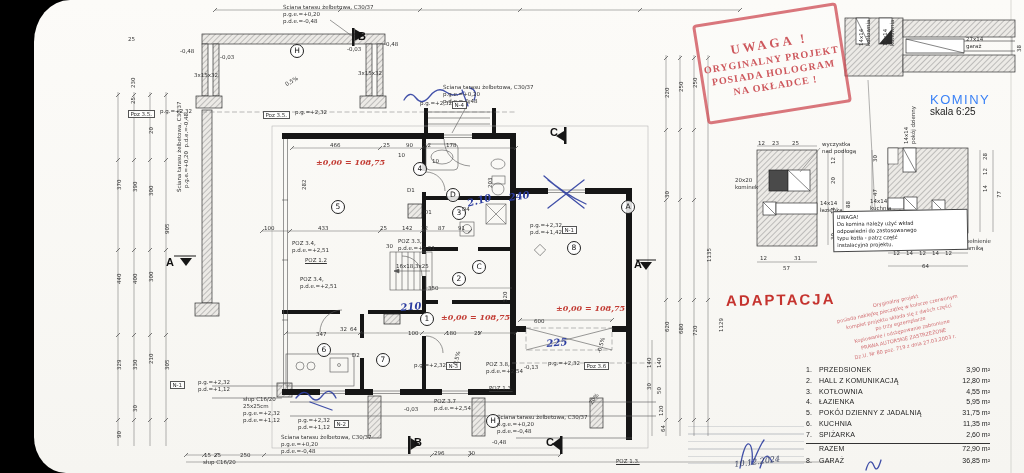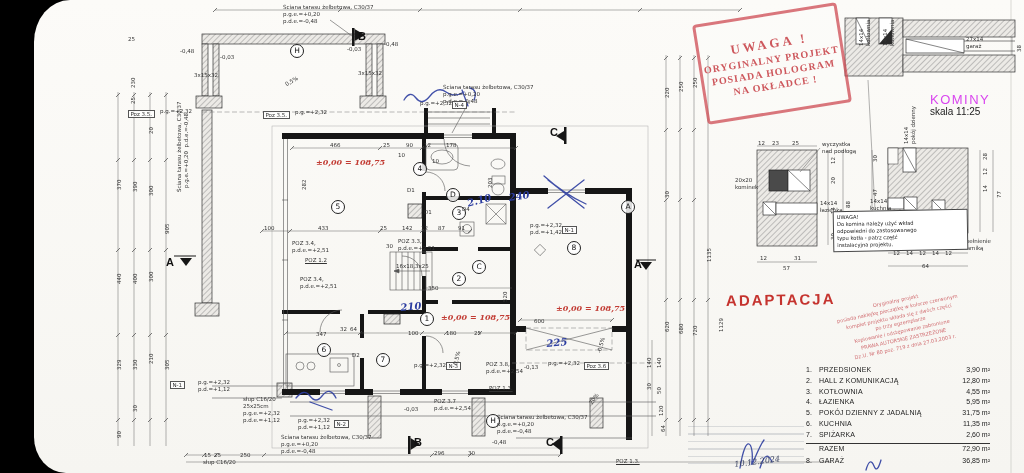--- a/index.html
+++ b/index.html
@@ -14,21 +14,21 @@
       white-space:pre;transform-origin:0 0}
   .box{border:.5px solid #555;padding:0 1.5px;background:rgba(255,255,255,.75)}
   .und{text-decoration:underline}
   .circ{width:12px;height:12px;border:1px solid #222;border-radius:50%;
         display:flex;align-items:center;justify-content:center;
         font-size:7.5px;background:rgba(255,255,255,.85);color:#111}
   .sec{font:bold 11px "Liberation Sans",sans-serif;color:#111}
   .lvl{color:#333}
   .redh{font:italic bold 8px "DejaVu Serif",serif;color:#c23b33}
   .blueh{font:italic bold 10px "DejaVu Serif",serif;color:#2c3da0}
-  .big{font:13px "Liberation Sans",sans-serif;letter-spacing:1.5px;color:#d946ef}
+  .big{font:13px "Liberation Sans",sans-serif;letter-spacing:1.5px;color:#3b82f6}
   .med{font:10px "Liberation Sans",sans-serif;color:#222}
   .dateh{font:italic 8px "DejaVu Serif",serif;color:#37405e}
 
   .holo{position:absolute;left:699px;top:13px;width:140px;height:95px;
         border:3px solid rgba(204,68,76,.8);border-radius:4px;
         transform:rotate(-9deg);color:#c9474d;text-align:center;
         display:flex;flex-direction:column;justify-content:center;gap:2px;
         font-family:"Liberation Serif",serif;opacity:.9;background:rgba(255,255,255,.15)}
   .holo div{font-size:10px;font-weight:bold;letter-spacing:1px;white-space:nowrap}
   .holo div:first-child{font-size:13px;letter-spacing:3px}
@@ -492,21 +492,21 @@
     <span class="lb" style="left: 932px; top: 250px;">14</span>
     <span class="lb" style="left: 945px; top: 250px;">12</span>
     <span class="lb" style="left: 922px; top: 263px;">64</span>
     <span class="lb" style="left: 996px; top: 198px; transform: rotate(-90deg);">77</span>
     <span class="lb" style="left: 872px; top: 162px; transform: rotate(-90deg);">30</span>
     <span class="lb" style="left: 872px; top: 196px; transform: rotate(-90deg);">47</span>
     <span class="lb" style="left: 982px; top: 160px; transform: rotate(-90deg);">28</span>
     <span class="lb" style="left: 982px; top: 175px; transform: rotate(-90deg);">12</span>
     <span class="lb" style="left: 982px; top: 192px; transform: rotate(-90deg);">14</span>
     <span class="lb big" style="left: 930px; top: 92px;">KOMINY</span>
-    <span class="lb med" style="left: 930px; top: 106px;">skala 11:25</span>
+    <span class="lb med" style="left: 930px; top: 106px;">skala 6:25</span>
     <span class="lb dateh" style="left: 734px; top: 460px; transform: rotate(-7deg);">10.12.2024</span>
   </div>
 
 <div class="holo">
     <div>UWAGA !</div>
     <div>ORYGINALNY PROJEKT</div>
     <div>POSIADA HOLOGRAM</div>
     <div>NA OKŁADCE !</div>
   </div>
 

